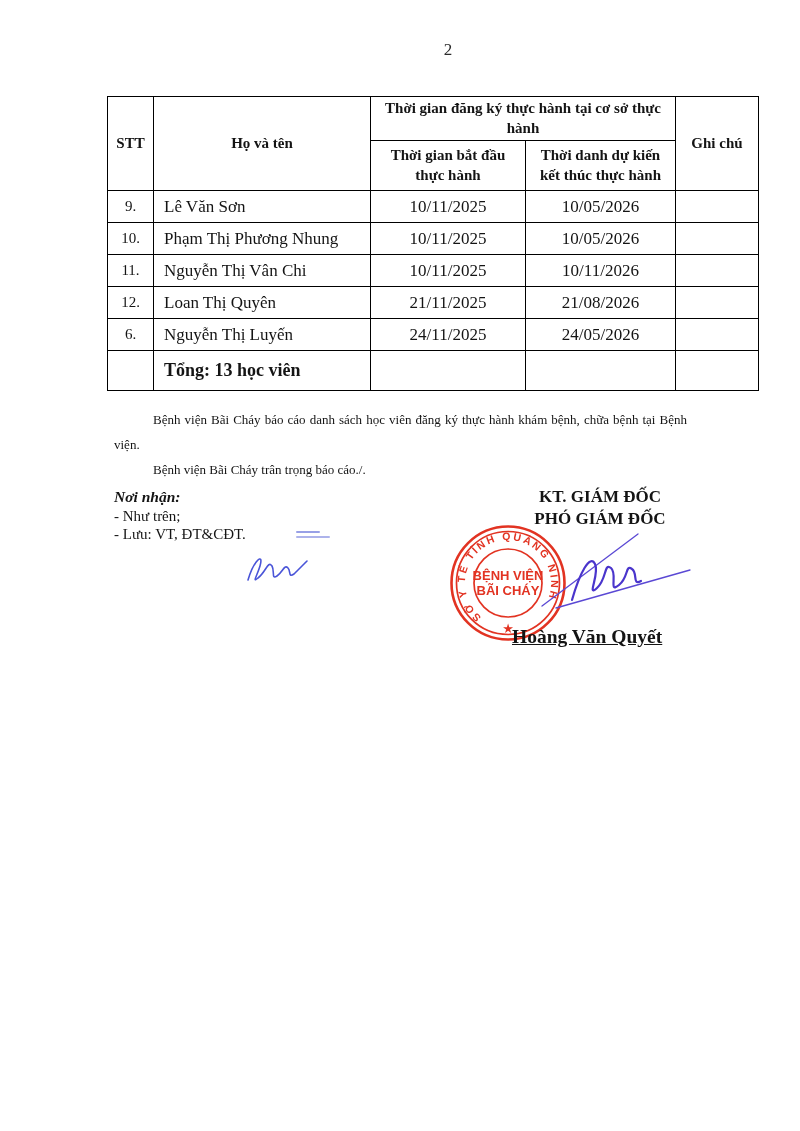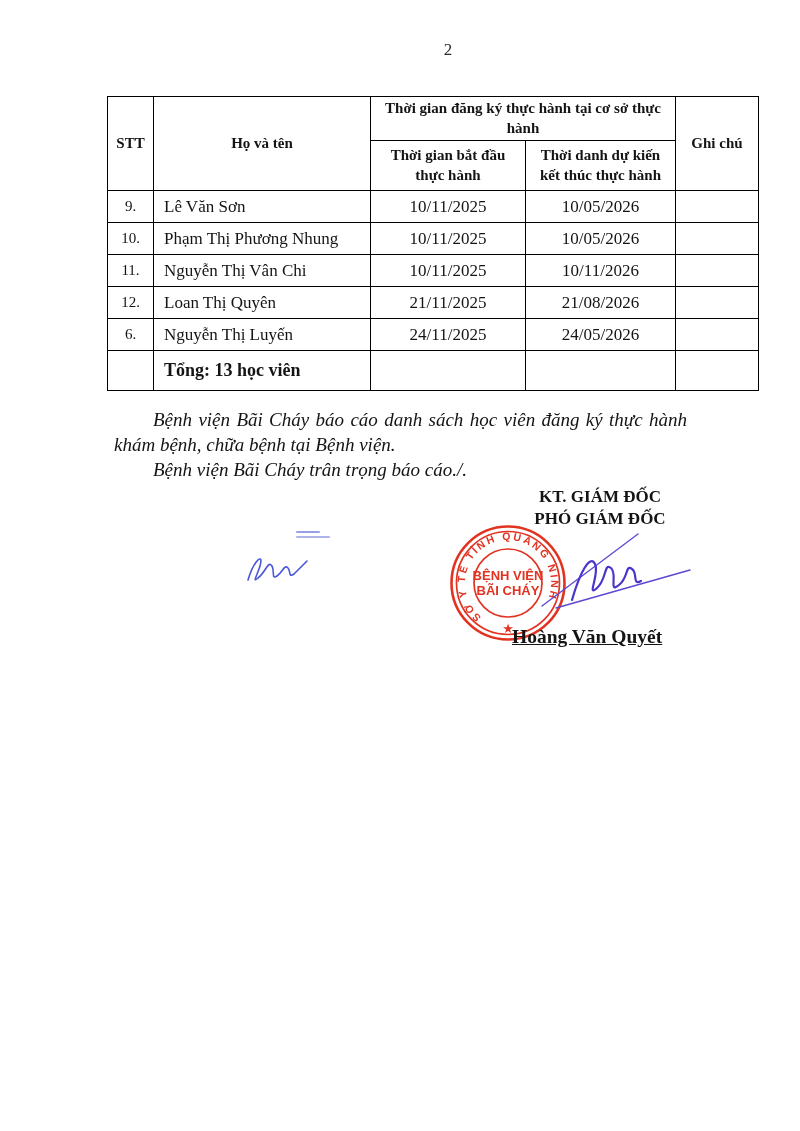--- a/index.html
+++ b/index.html
@@ -47,24 +47,23 @@
   tr.total-row { height: 40px; margin-top: 8px; }
   td.cell-stt { text-align: center; font-size: 15px; }
   td.cell-name { text-align: left; padding-left: 10px; font-size: 17px; }
   td.cell-date { text-align: center; font-size: 17px; }
   td.cell-note { }
   td.cell-total { text-align: left; padding-left: 10px; font-size: 18px; font-weight: bold; }
   
   .body-text {
     position: absolute;
     left: 114px; top: 407px; width: 573px;
-    font-size: 19px;
+    font-size: 13px;
     line-height: 25px;
     text-align: justify;
-    font-style: italic;
   }
   .body-text p { text-indent: 39px; margin: 0; }
   
   .recipients {
     position: absolute;
     left: 114px; top: 488px; width: 220px;
     font-size: 15px;
     line-height: 18.5px;
   }
   .recip-title { font-weight: bold; font-style: italic; font-size: 15.5px; }
@@ -200,20 +199,25 @@
         <td class="cell-note"></td>
       </tr>
     </tbody>
   </table>
 
   <div class="body-text">
     <p>Bệnh viện Bãi Cháy báo cáo danh sách học viên đăng ký thực hành khám bệnh, chữa bệnh tại Bệnh viện.</p>
     <p>Bệnh viện Bãi Cháy trân trọng báo cáo./.</p>
   </div>
 
+  <div class="recipients">
+    <div class="recip-title">Nơi nhận:</div>
+    <div class="recip-item">- Như trên;</div>
+    <div class="recip-item">- Lưu: VT, ĐT&amp;CĐT.</div>
+  </div>
 
   <div class="sig-titles">
     <div>KT. GIÁM ĐỐC</div>
     <div>PHÓ GIÁM ĐỐC</div>
   </div>
 
   <div class="micro-note">
     <div class="microline l1"></div>
     <div class="microline l2"></div>
   </div>

